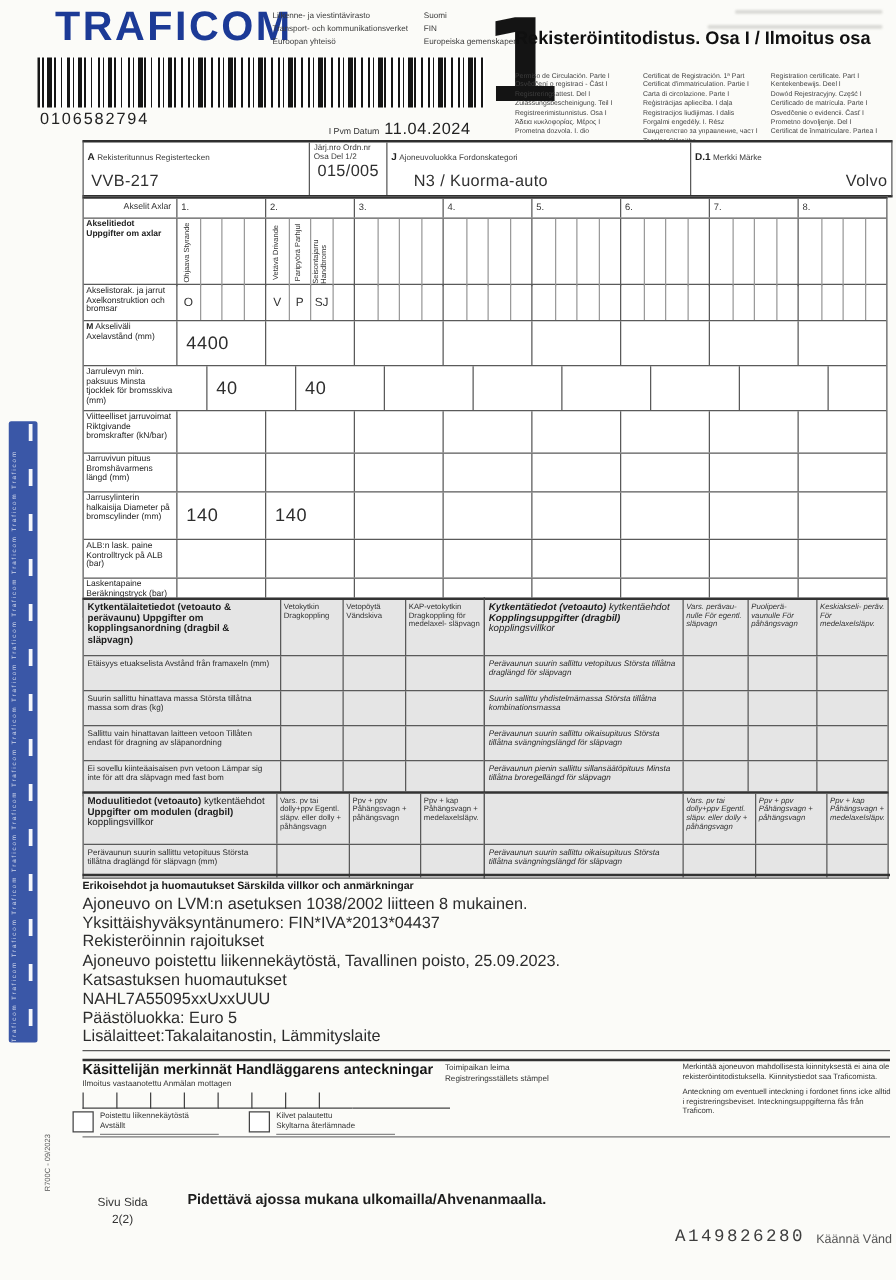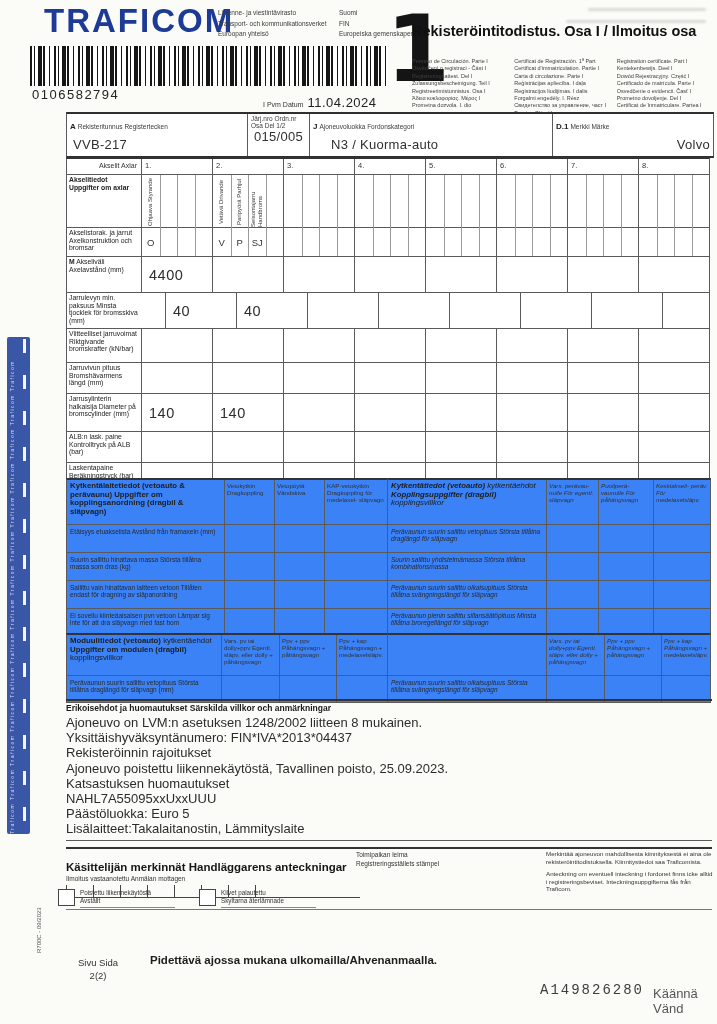--- a/index.html
+++ b/index.html
@@ -46,21 +46,21 @@
   .corner{text-align:right;font-size:7px;padding:3px 4px 0 0;color:#333;}
   .bold{font-weight:bold;}
   .sub{display:grid;grid-template-columns:repeat(4,1fr);}
   .sc{display:flex;border-left:1px solid #9a9a9a;font-style:normal;min-width:0;align-items:center;justify-content:center;}
   .sc:first-child{border-left:none;}
   .vt{writing-mode:vertical-rl;transform:rotate(180deg);font-size:6px;line-height:6.8px;color:#333;padding:2px 0;max-height:50px;overflow:hidden;}
   .letter{font-size:9.5px;color:#333;}
   .val{font-size:14.5px;color:#2d2d2d;display:flex;align-items:center;padding-left:7px;letter-spacing:0.5px;}
 
   
-  .cwrap{left:66px;display:flex;background:#3b82f6;}
+  .cwrap{left:66px;display:flex;background:#e5e5e5;}
   .ctab{border:1px solid #5a5a5a;border-top:2px solid #333;box-sizing:border-box;}
   .ctab.right{border-left:1px solid #5a5a5a;margin-left:-1px;font-style:italic;}
   .crow,.chead{display:grid;}
   .gl{grid-template-columns:157px 50px 50px 1fr;}
   .gr{grid-template-columns:158px 52px 55px 1fr;}
   .gml{grid-template-columns:154px 58px 57px 1fr;}
   .gmr{grid-template-columns:158px 58px 57px 1fr;}
   .chead{border-bottom:1px solid #5a5a5a;}
   .c-title{padding:2px 3px;font-size:7.8px;line-height:8.6px;color:#1d1d1d;}
   .c-col{border-left:1px solid #5a5a5a;padding:2px 2px;font-size:6.2px;line-height:7px;color:#333;min-width:0;}
@@ -69,39 +69,39 @@
   .crow{border-top:1px solid #5a5a5a;}
   .crow:nth-of-type(2){border-top:none;}
 
   
   .special{left:66px;top:699px;width:646px;border-top:2px solid #333;border-bottom:1px solid #5a5a5a;padding:2px 0 3px 0;}
   .sp-title{font-size:8.5px;font-weight:bold;color:#1b1b1b;margin-bottom:2px;}
   .sp-line{font-size:13px;line-height:15.2px;color:#2c2c2c;}
 
   
   .handler{left:66px;top:847px;width:646px;height:60px;border-top:2px solid #333;border-bottom:1px solid #777;}
-  .h-title{font-size:11.5px;font-weight:bold;color:#161616;padding-top:12px;}
+  .h-title{font-size:11.5px;font-weight:bold;color:#161616;padding-top:1px;}
   .h-received{font-size:6.5px;color:#333;margin-top:2px;}
   .ticks{margin-top:3px;font-size:0;}
   .tick{display:inline-block;width:26px;height:12px;border-left:1px solid #444;border-bottom:1px solid #444;}
   .tick-tail{display:inline-block;width:78px;height:12px;border-bottom:1px solid #444;}
   .stamp{position:absolute;left:290px;top:2px;font-size:6.5px;line-height:8.5px;color:#333;}
   .notes{position:absolute;left:480px;top:1px;width:168px;font-size:6.2px;line-height:7.6px;color:#333;}
   .notes .p2{margin-top:5px;}
   .checkrow{position:absolute;left:-8px;top:40px;display:flex;gap:24px;}
   .cbitem{display:flex;align-items:flex-start;}
   .cb{width:15px;height:15px;border:1.2px solid #444;background:#fff;display:inline-block;}
   .cb-label{margin-left:5px;font-size:6.3px;line-height:7.5px;color:#333;border-bottom:1px solid #888;padding-bottom:3px;min-width:95px;}
 
   
   .vcode{left:36px;top:893px;writing-mode:vertical-rl;transform:rotate(180deg);font-size:6px;color:#555;height:60px;}
   .pageno{left:78px;top:956px;font-size:9.5px;color:#333;text-align:center;line-height:13px;}
   .keep{left:150px;top:953px;font-size:11.5px;font-weight:bold;color:#1d1d1d;line-height:15px;}
   .serial{left:540px;top:982px;font-family:"Liberation Mono",monospace;font-size:14px;letter-spacing:2px;color:#3d3d3d;}
-  .turn{left:653px;top:986px;font-size:13px;color:#555;}
+  .turn{left:653px;top:986px;font-size:10px;color:#555;}
 
   
   .strip{left:7px;top:337px;width:23px;height:497px;background:#3a57a7;border-radius:2px;overflow:hidden;}
   .strip-dashes{position:absolute;right:4px;top:2px;width:3px;height:100%;
     background:repeating-linear-gradient(180deg,#f4f6fb 0 14px,rgba(255,255,255,0) 14px 36px);}
   .strip-text{position:absolute;left:2px;top:0;height:100%;writing-mode:vertical-rl;transform:rotate(180deg);
     font-size:5px;letter-spacing:1.5px;color:rgba(255,255,255,0.75);white-space:nowrap;overflow:hidden;}
 </style>
 </head>
 <body>
@@ -492,21 +492,21 @@
         <div class="c-label">Perävaunun suurin sallittu oikaisupituus Största tillåtna svängningslängd för släpvagn</div>
         <div class="c-cell"></div>
         <div class="c-cell"></div>
         <div class="c-cell"></div>
       </div>
   </div>
 </div>
 
 <div class="abs special">
   <div class="sp-title">Erikoisehdot ja huomautukset Särskilda villkor och anmärkningar</div>
-  <div class="sp-line">Ajoneuvo on LVM:n asetuksen 1248/2002 liitteen 8 mukainen.</div>
+  <div class="sp-line">Ajoneuvo on LVM:n asetuksen 1038/2002 liitteen 8 mukainen.</div>
   <div class="sp-line">Yksittäishyväksyntänumero: FIN*IVA*2013*04437</div>
   <div class="sp-line">Rekisteröinnin rajoitukset</div>
   <div class="sp-line">Ajoneuvo poistettu liikennekäytöstä, Tavallinen poisto, 25.09.2023.</div>
   <div class="sp-line">Katsastuksen huomautukset</div>
   <div class="sp-line">NAHL7A55095xxUxxUUU</div>
   <div class="sp-line">Päästöluokka: Euro 5</div>
   <div class="sp-line">Lisälaitteet:Takalaitanostin, Lämmityslaite</div>
 </div>
 
 <div class="abs handler">

